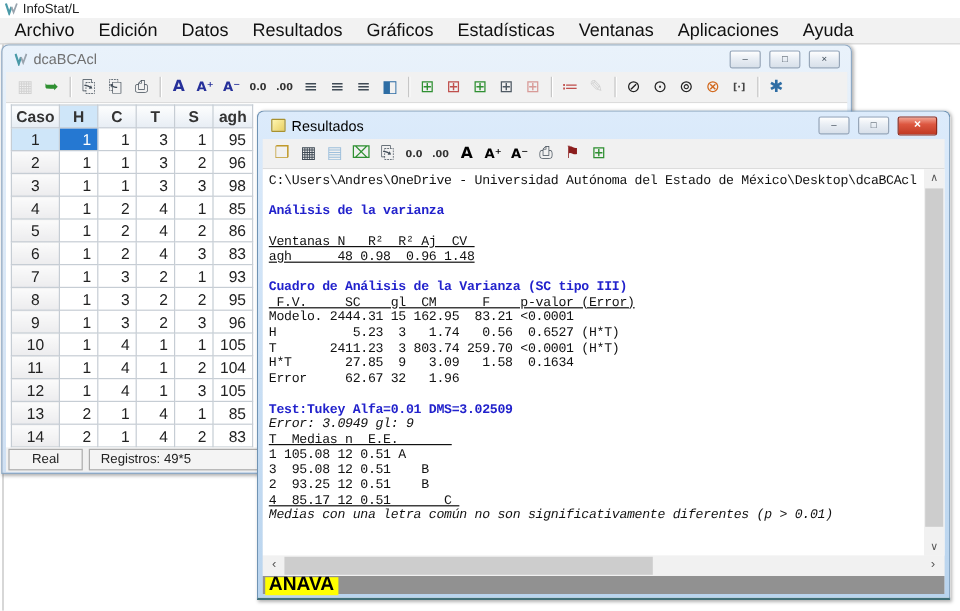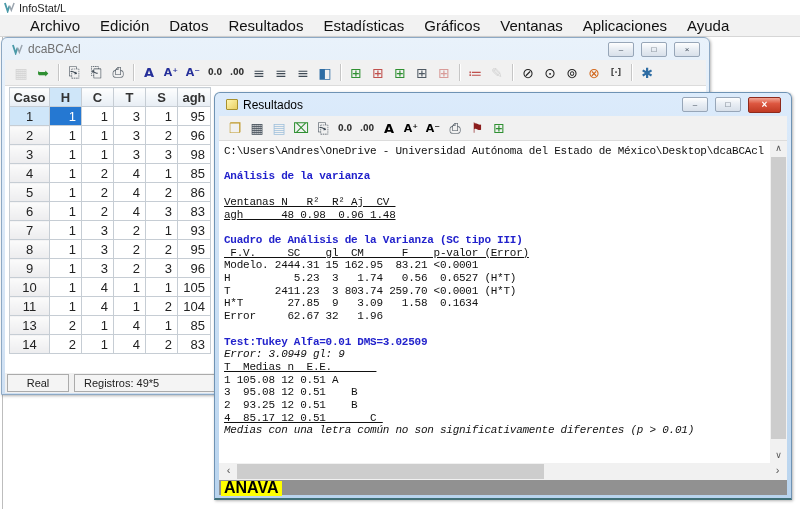--- a/index.html
+++ b/index.html
@@ -6,21 +6,21 @@
   html,body { width:800px; height:509px; }
   body {
     position:relative; overflow:hidden; background:#fff;
     font-family:"Liberation Sans", sans-serif; color:#222;
   }
   
   .app-titlebar { position:absolute; left:0; top:0; width:800px; height:15px;
     background:#fff; display:flex; align-items:center; padding-left:4px; gap:4px; }
   .app-titlebar .ttl { font-size:11px; color:#222;text-align:right; }
   .menubar { position:absolute; left:0; top:15px; width:800px; height:22px;
-    background:#f2f2f2; border-bottom:1px solid #d6d6d6; display:flex; align-items:center; padding-left:20px; }
+    background:#f2f2f2; border-bottom:1px solid #d6d6d6; display:flex; align-items:center; padding-left:2px; }
   .menu-item { font-size:15px; color:#111; padding:0 10px; height:22px; line-height:22px; }
   .app-left-border { position:absolute; left:2px; top:37px; bottom:0; width:1px; background:#bdbdbd; }
 
   
   .win { position:absolute; border:1px solid #8ea9c4; border-radius:6px 6px 0 0;
     background:linear-gradient(#e9f2fb,#cfe0f3); box-shadow:1px 1px 3px rgba(0,0,0,.3); }
   .titlebar { height:22px; display:flex; align-items:center; padding:0 6px 0 7px; gap:5px; }
   .titlebar .wttl { font-size:12px; }
   .spacer { flex:1; }
   .cap { width:26px; height:15px; border:1px solid #97a6b8; border-radius:2px;
@@ -99,22 +99,22 @@
     <path d="M6 4 L8 9 L11 1" stroke="#9aa4ae" stroke-width="1.6" fill="none"></path>
   </svg>
   <span class="ttl">InfoStat/L</span>
 </div>
 
 <div class="menubar" id="menubar">
     <span class="menu-item">Archivo</span>
     <span class="menu-item">Edición</span>
     <span class="menu-item">Datos</span>
     <span class="menu-item">Resultados</span>
+    <span class="menu-item">Gráficos</span>
     <span class="menu-item">Estadísticas</span>
-    <span class="menu-item">Gráficos</span>
     <span class="menu-item">Ventanas</span>
     <span class="menu-item">Aplicaciones</span>
     <span class="menu-item">Ayuda</span>
   </div>
 
 <div class="app-left-border"></div>
 
 <div class="win" id="dataWin">
   <div class="titlebar">
     <svg width="11" height="11" viewBox="0 0 12 12">
@@ -264,20 +264,28 @@
               <td>1</td>
               <td>105</td>
             </tr>
             <tr>
               <td class="rowhead">11</td>
               <td>1</td>
               <td>4</td>
               <td>1</td>
               <td>2</td>
               <td>104</td>
+            </tr>
+            <tr>
+              <td class="rowhead">12</td>
+              <td>1</td>
+              <td>4</td>
+              <td>1</td>
+              <td>3</td>
+              <td>105</td>
             </tr>
             <tr>
               <td class="rowhead">13</td>
               <td>2</td>
               <td>1</td>
               <td>4</td>
               <td>1</td>
               <td>85</td>
             </tr>
             <tr>

